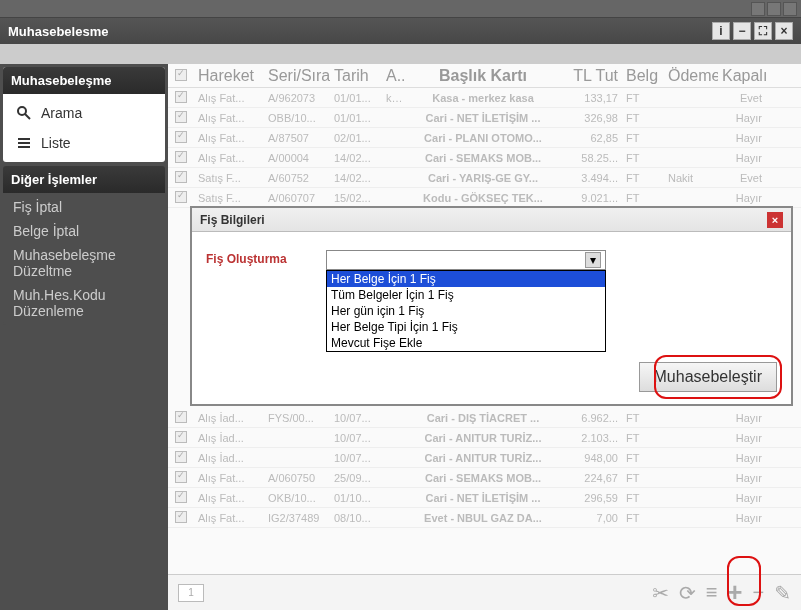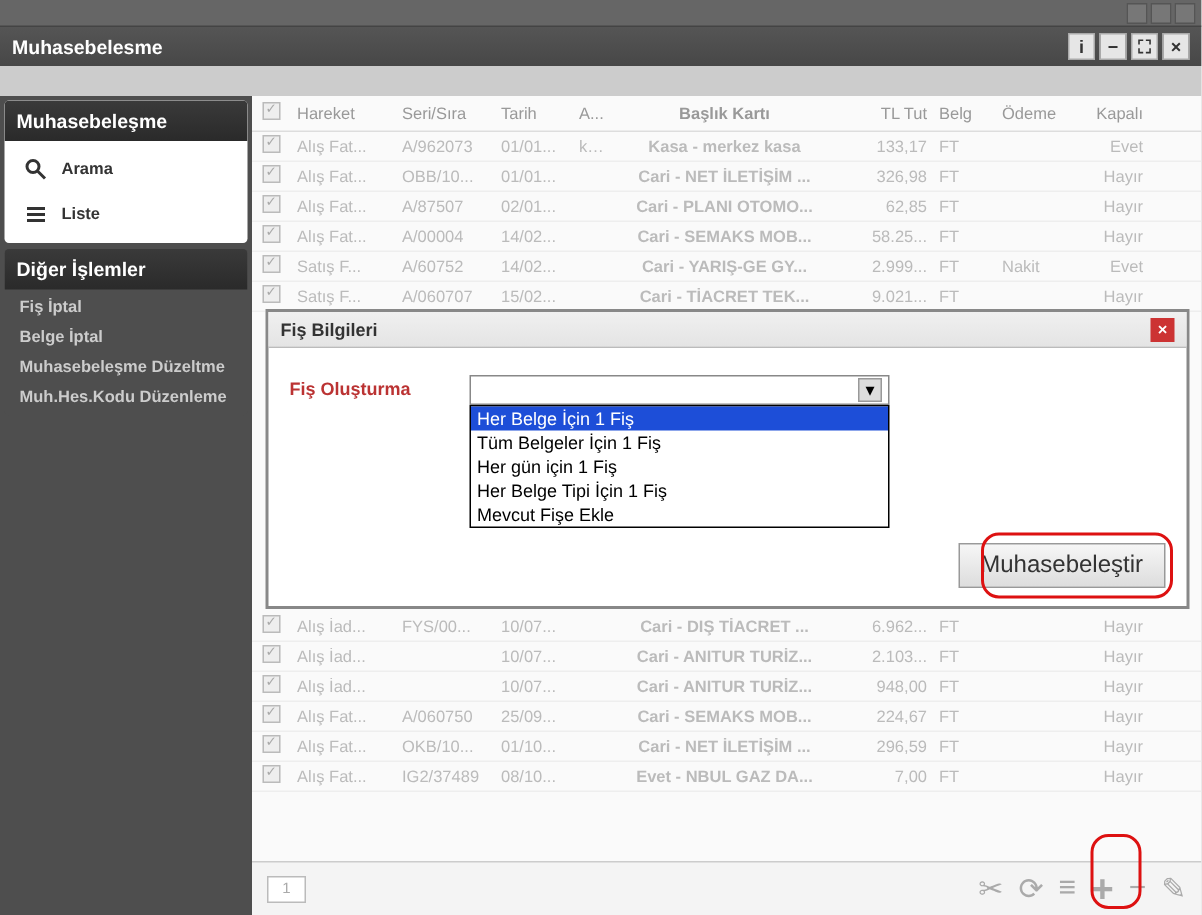--- a/index.html
+++ b/index.html
@@ -7,44 +7,44 @@
 .top-bar { background: #666; height: 18px; display: flex; justify-content: flex-end; align-items: center; padding-right: 4px; border-bottom: 1px solid #444; gap: 2px; }
 .tb-btn { width: 14px; height: 14px; background: #777; border: 1px solid #555; }
 .title-bar { background: linear-gradient(#555,#474747); color: #fff; height: 26px; display: flex; align-items: center; padding: 0 8px; font-size: 13px; font-weight: bold; }
 .title-bar .right { margin-left: auto; display: flex; gap: 3px; }
 .title-bar .tb { width: 18px; height: 18px; background: #e6e6e6; border: 1px solid #aaa; display: flex; align-items: center; justify-content: center; font-size: 12px; color: #333; }
 .body { display: flex; height: calc(610px - 18px - 26px); margin-top: 20px; }
 .sidebar { width: 168px; background: #4e4e4e; padding: 3px; display: flex; flex-direction: column; gap: 4px; }
 .panel { background: #fff; border-radius: 3px; overflow: hidden; }
 .panel-h { background: linear-gradient(#3a3a3a,#2a2a2a); color: #fff; font-weight: bold; font-size: 13px; padding: 6px 8px; }
 .panel-body { padding: 4px 2px; }
-.nav-item { display: flex; align-items: center; gap: 8px; padding: 6px 10px; font-size: 11px; color: #333; cursor: pointer; font-weight: bold; }
+.nav-item { display: flex; align-items: center; gap: 8px; padding: 6px 10px; font-size: 14px; color: #333; cursor: pointer; }
 .ico { width: 18px; height: 18px; display: inline-flex; align-items: center; justify-content: center; }
 .dark-panel .nav-item { color: #ccc; padding: 4px 10px; }
 .dark-panel { background: #4e4e4e; border-radius: 3px; }
 .dark-panel .panel-body { padding: 2px 0; }
 .main { flex: 1; background: #fafafa; position: relative; }
-.grid-head { display: flex; font-size: 11px; color: #999; border-bottom: 1px solid #ddd; height: 24px; align-items: center; }
+.grid-head { display: flex; font-size: 16px; color: #999; border-bottom: 1px solid #ddd; height: 24px; align-items: center; }
 .grid-head > div { padding: 0 4px; white-space: nowrap; overflow: hidden; }
 .col-chk { width: 26px; text-align: center; }
 .col-h { width: 70px; }
 .col-s { width: 66px; }
 .col-t { width: 52px; }
 .col-a { width: 22px; }
 .col-b { width: 158px; text-align: center; font-weight: bold; }
 .col-tl { width: 60px; text-align: right; }
 .col-bg { width: 42px; }
 .col-o { width: 54px; }
 .col-k { width: 48px; text-align: right; }
 .grid-body { font-size: 11px; color: #bbb; }
 .row { display: flex; height: 20px; align-items: center; border-bottom: 1px solid #eee; }
 .row > div { padding: 0 4px; white-space: nowrap; overflow: hidden; text-overflow: ellipsis; }
 .chk { width: 12px; height: 12px; border: 1px solid #bbb; background: #eee; display: inline-block; position: relative; }
 .chk::after { content: "✓"; font-size: 9px; color: #aaa; position: absolute; top: -2px; left: 1px; }
-.modal { position: absolute; left: 9px; top: 142px; right: 8px; height: 200px; background: #fff; border: 2px solid #888; }
+.modal { position: absolute; left: 22px; top: 142px; right: 8px; height: 200px; background: #fff; border: 2px solid #888; }
 .modal-h { background: linear-gradient(#f0f0f0,#e4e4e4); border-bottom: 1px solid #bbb; height: 24px; display: flex; align-items: center; padding: 0 8px; font-size: 12px; font-weight: bold; color: #333; }
 .modal-h .close { margin-left: auto; width: 16px; height: 16px; background: #c33; color: #fff; font-size: 11px; display: flex; align-items: center; justify-content: center; font-weight: bold; cursor: pointer; }
 .modal-body { padding: 18px 14px; position: relative; height: calc(100% - 24px); border-radius: 20px; }
 .form-row { display: flex; align-items: flex-start; gap: 10px; }
 .form-label { font-size: 12px; font-weight: bold; color: #b33; width: 110px; padding-top: 2px; }
 .select-wrap { position: relative; width: 280px; }
 .select-box { height: 20px; border: 1px solid #888; background: #fff; display: flex; align-items: center; padding: 0 4px; font-size: 12px; }
 .select-box .arrow { margin-left: auto; width: 16px; height: 16px; background: #ddd; border: 1px solid #999; display: flex; align-items: center; justify-content: center; }
 .dropdown { position: absolute; top: 20px; left: 0; right: 0; border: 1px solid #000; background: #fff; z-index: 5; }
 .opt { font-size: 12px; padding: 1px 4px; cursor: pointer; }
@@ -176,32 +176,32 @@
           <div class="col-o"></div>
           <div class="col-k">Hayır</div>
         </div>
         <div class="row">
           <div class="col-chk"><span class="chk"></span></div>
           <div class="col-h">Satış F...</div>
           <div class="col-s">A/60752</div>
           <div class="col-t">14/02...</div>
           <div class="col-a"></div>
           <div class="col-b">Cari - YARIŞ-GE GY...</div>
-          <div class="col-tl">2.999...</div>
+          <div class="col-tl">3.494...</div>
           <div class="col-bg">FT</div>
           <div class="col-o">Nakit</div>
           <div class="col-k">Evet</div>
         </div>
         <div class="row">
           <div class="col-chk"><span class="chk"></span></div>
           <div class="col-h">Satış F...</div>
           <div class="col-s">A/060707</div>
           <div class="col-t">15/02...</div>
           <div class="col-a"></div>
-          <div class="col-b">Cari - TİACRET TEK...</div>
+          <div class="col-b">Kodu - GÖKSEÇ TEK...</div>
           <div class="col-tl">9.021...</div>
           <div class="col-bg">FT</div>
           <div class="col-o"></div>
           <div class="col-k">Hayır</div>
         </div>
         <div class="row" style="visibility: hidden;"></div>
         <div class="row" style="visibility: hidden;"></div>
         <div class="row" style="visibility: hidden;"></div>
         <div class="row" style="visibility: hidden;"></div>
         <div class="row" style="visibility: hidden;"></div>

